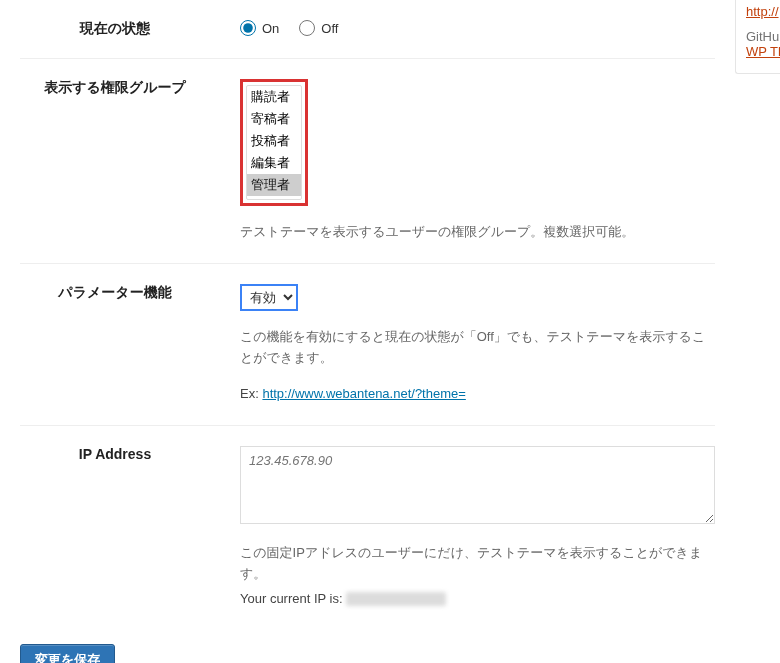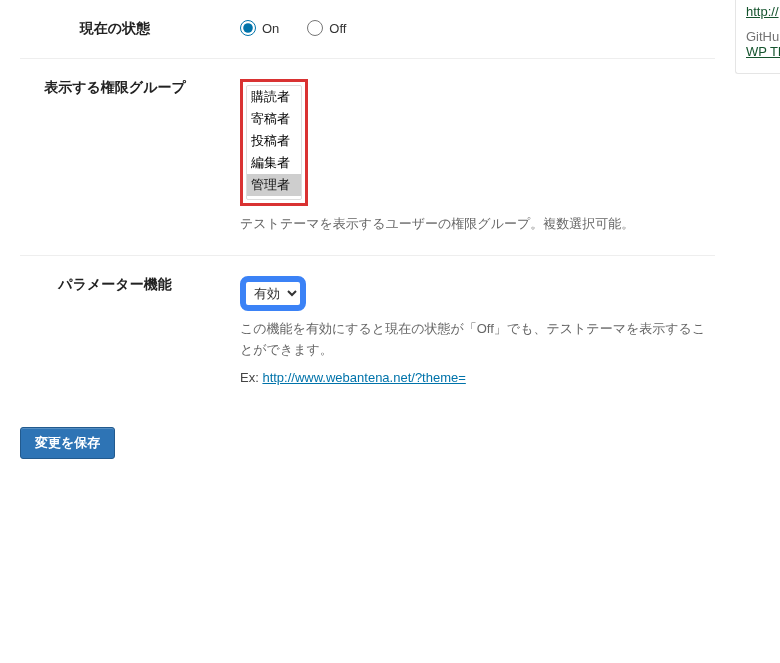--- a/index.html
+++ b/index.html
@@ -36,21 +36,21 @@
       font-size: 14px;
       color: #222;
     }
     .form-table td {
       padding: 20px 0 20px 20px;
       vertical-align: top;
     }
     .radio-group {
       display: flex;
       align-items: flex-start;
-      gap: 28px;
+      gap: 20px;
     }
     .radio-item {
       display: flex;
       align-items: center;
       gap: 6px;
     }
     .radio-item input[type="radio"] {
       width: 16px;
       height: 16px;
       accent-color: #0073aa;
@@ -70,27 +70,27 @@
       font-size: 13px;
       height: 115px;
       overflow: hidden;
     }
     .listbox option {
       padding: 2px 4px;
     }
     .desc {
       color: #666;
       font-size: 13px;
-      margin-top: 8px;
+      margin-top: 16px;
       line-height: 1.6;
     }
     .select-wrap {
       display: inline-block;
-      border: 6px solid #3b82f6;
-      border-radius: 8px;
+      border: 2px solid #3b82f6;
+      border-radius: 0;
       background: #fff;
       padding: 0;
     }
     .select-wrap select {
       border: none;
       background: transparent;
       font-size: 13px;
       padding: 3px 4px;
       outline: none;
       color: #333;
@@ -139,21 +139,21 @@
       width: 45px;
       background: #fff;
       border-left: 1px solid #e5e5e5;
       border-bottom: 1px solid #e5e5e5;
       border-bottom-left-radius: 3px;
       padding: 4px 0 14px 10px;
       font-size: 13px;
       overflow: hidden;
       white-space: nowrap;
     }
-    .sidebar a { color: #14532d; }
+    .sidebar a { color: #c2410c; }
     .sidebar .gh { color: #737373; margin-top: 10px; }
     .current-ip-line {
       margin-top: 6px;
       color: #444;
     }
   </style>
 </head>
 <body>
 
 <div class="main-area">
@@ -198,20 +198,30 @@
         <span class="select-wrap">
           <select id="param-select"><option>有効</option></select>
         </span>
         <div class="desc">この機能を有効にすると現在の状態が「Off」でも、テストテーマを表示することができます。</div>
         <div class="desc" style="color:#444;">
           <span>Ex: </span><a href="#" class="link">http://www.webantena.net/?theme=</a>
         </div>
       </td>
     </tr>
 
+    <tr>
+      <th>IP Address</th>
+      <td>
+        <textarea class="ip-box" placeholder="123.45.678.90" style=""></textarea>
+        <div class="desc">この固定IPアドレスのユーザーにだけ、テストテーマを表示することができます。</div>
+        <div class="current-ip-line">
+          <span>Your current IP is: </span><span class="blur-chip" style="width:100px;"></span>
+        </div>
+      </td>
+    </tr>
   </tbody>
     </table>
 
   <div class="submit-row">
     <button class="button-primary">変更を保存</button>
   </div>
 </div>
 
 <div class="sidebar">
   <a href="#">http://</a>

